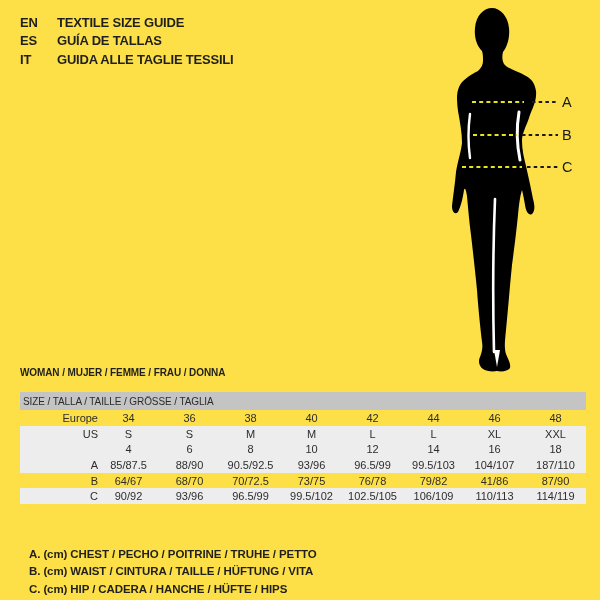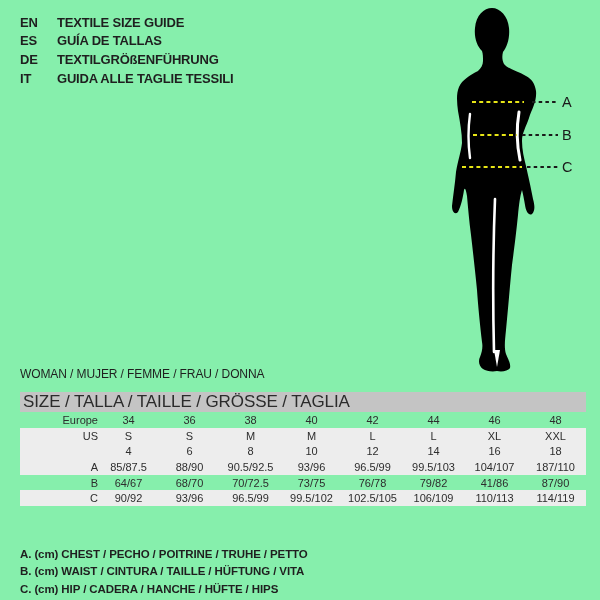--- a/index.html
+++ b/index.html
@@ -1,61 +1,57 @@
 <!DOCTYPE html>
 <html><head>
 <meta charset="utf-8">
 <style>
   html,body{margin:0;padding:0;background:#fff;}
   .canvas{
-    position:relative;width:600px;height:600px;background:#86efac;overflow:hidden;
+    position:relative;width:600px;height:600px;background:#fde047;overflow:hidden;
     font-family:"Liberation Sans","DejaVu Sans",sans-serif;color:#1f1f1f;
   }
   
   .lang-block{position:absolute;left:20px;top:13px;font-weight:700;font-size:13px;letter-spacing:-0.2px;}
   .lang-row{display:flex;height:18.6px;align-items:center;white-space:nowrap;}
   .lang-code{display:inline-block;width:37px;}
   
   .figure-svg{position:absolute;left:400px;top:0;}
   .measure-label{position:absolute;left:562px;font-size:14.5px;line-height:14px;color:#1a1a1a;}
   
-  .woman-heading{position:absolute;left:20px;top:367px;font-weight:400;font-size:12px;letter-spacing:-0.1px;white-space:nowrap;}
+  .woman-heading{position:absolute;left:20px;top:367px;font-weight:700;font-size:10px;letter-spacing:-0.1px;white-space:nowrap;}
   
   .size-table{
     position:absolute;left:20px;top:392px;width:566px;
     border-collapse:collapse;table-layout:fixed;font-size:11px;color:#2d2d2d;
   }
   .size-table .header-cell{
     background:#c4c4c4;height:18px;text-align:left;padding:0 0 0 3px;
-    font-size:17px;color:#2b2b2b;letter-spacing:-0.1px;white-space:nowrap;overflow:hidden;
+    font-size:10px;color:#2b2b2b;letter-spacing:-0.1px;white-space:nowrap;overflow:hidden;
   }
   .size-table td{height:15.7px;padding:0;text-align:center;white-space:nowrap;}
   .size-table td.row-label{text-align:right;padding-left:3px;}
   .size-table tr.shaded{background:#ededed;}
   
-  .legend{position:absolute;left:20px;top:545px;font-weight:700;font-size:11.5px;letter-spacing:-0.1px;}
+  .legend{position:absolute;left:29px;top:545px;font-weight:700;font-size:11.5px;letter-spacing:-0.1px;}
   .legend-line{height:17.6px;display:flex;align-items:center;white-space:nowrap;}
 </style>
 </head>
 <body>
 
 <div class="canvas">
 
   <div class="lang-block">
       <div class="lang-row">
         <span class="lang-code">EN</span>
         <span>TEXTILE SIZE GUIDE</span>
       </div>
       <div class="lang-row">
         <span class="lang-code">ES</span>
         <span>GUÍA DE TALLAS</span>
-      </div>
-      <div class="lang-row">
-        <span class="lang-code">DE</span>
-        <span>TEXTILGRÖßENFÜHRUNG</span>
       </div>
       <div class="lang-row">
         <span class="lang-code">IT</span>
         <span>GUIDA ALLE TAGLIE TESSILI</span>
       </div>
     </div>
 
   <svg class="figure-svg" width="200" height="390" viewBox="0 0 200 390" aria-hidden="true">
     <path fill="#000000" d="
       M92,8

